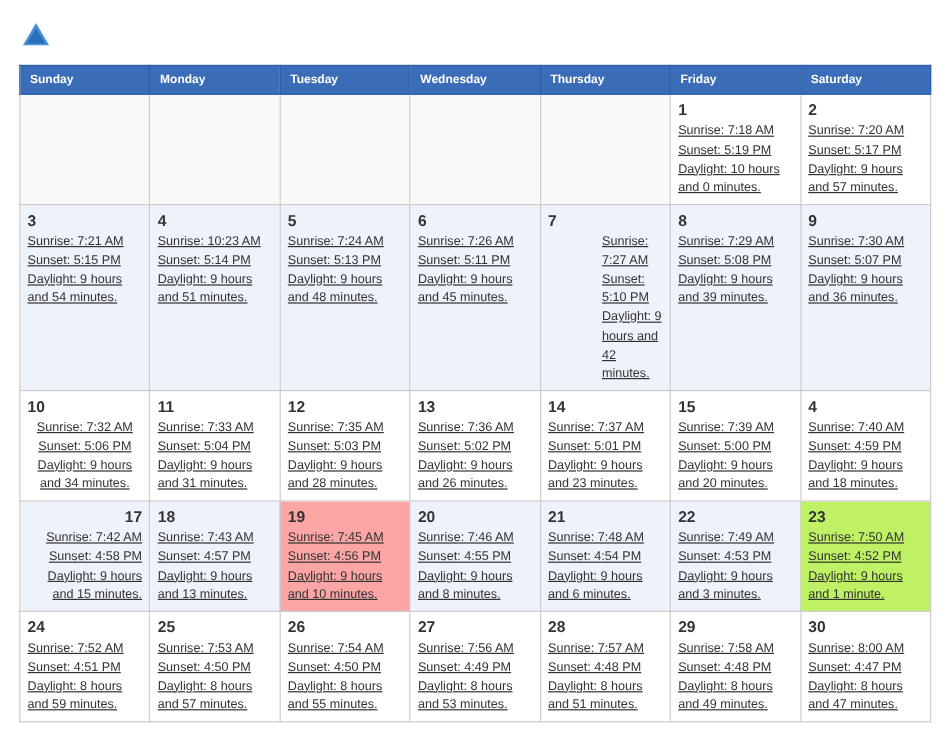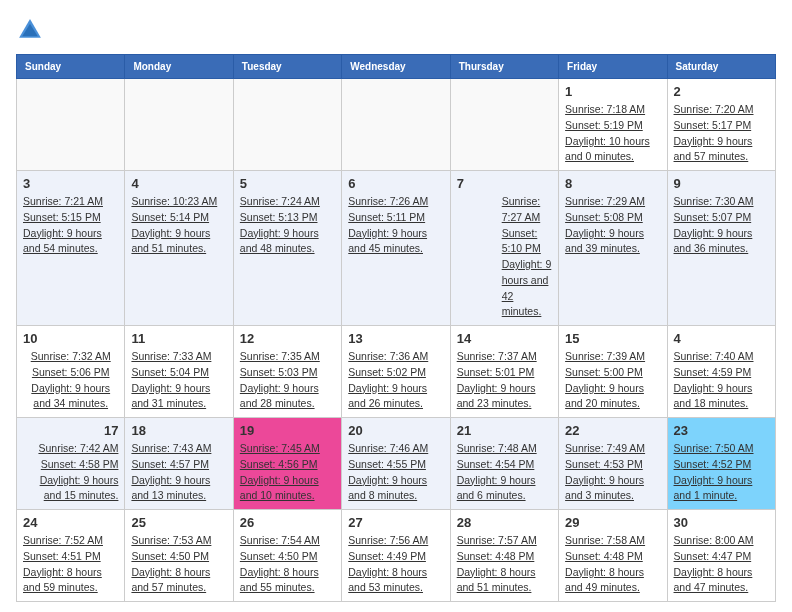--- a/index.html
+++ b/index.html
@@ -234,21 +234,21 @@
           <div class="day-info" style="white-space: pre-line;">Sunrise: 7:42 AM
 Sunset: 4:58 PM
 Daylight: 9 hours and 15 minutes.</div>
         </td>
         <td style="background: rgb(238, 242, 250);">
           <span class="day-number">18</span>
           <div class="day-info" style="white-space: pre-line;">Sunrise: 7:43 AM
 Sunset: 4:57 PM
 Daylight: 9 hours and 13 minutes.</div>
         </td>
-        <td style="background: #ec4899; margin-left: 44px;">
+        <td style="background: #fca5a5; margin-left: 44px;">
           <span class="day-number">19</span>
           <div class="day-info" style="white-space: pre-line;">Sunrise: 7:45 AM
 Sunset: 4:56 PM
 Daylight: 9 hours and 10 minutes.</div>
         </td>
         <td style="background: rgb(238, 242, 250);">
           <span class="day-number">20</span>
           <div class="day-info" style="white-space: pre-line;">Sunrise: 7:46 AM
 Sunset: 4:55 PM
 Daylight: 9 hours and 8 minutes.</div>
@@ -258,21 +258,21 @@
           <div class="day-info" style="white-space: pre-line;">Sunrise: 7:48 AM
 Sunset: 4:54 PM
 Daylight: 9 hours and 6 minutes.</div>
         </td>
         <td style="background: rgb(238, 242, 250);">
           <span class="day-number">22</span>
           <div class="day-info" style="white-space: pre-line;">Sunrise: 7:49 AM
 Sunset: 4:53 PM
 Daylight: 9 hours and 3 minutes.</div>
         </td>
-        <td style="background: #7dd3fc;">
+        <td style="background: #bef264;">
           <span class="day-number">23</span>
           <div class="day-info" style="white-space: pre-line;">Sunrise: 7:50 AM
 Sunset: 4:52 PM
 Daylight: 9 hours and 1 minute.</div>
         </td>
       </tr>
       <tr>
         <td>
           <span class="day-number">24</span>
           <div class="day-info" style="white-space: pre-line;">Sunrise: 7:52 AM

